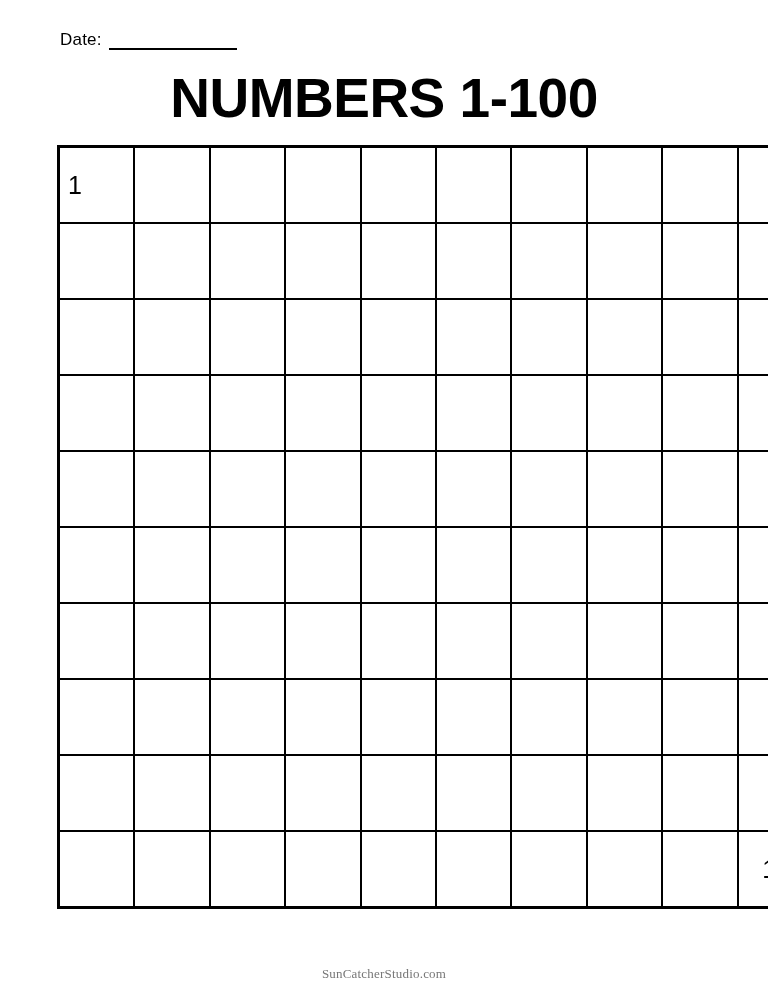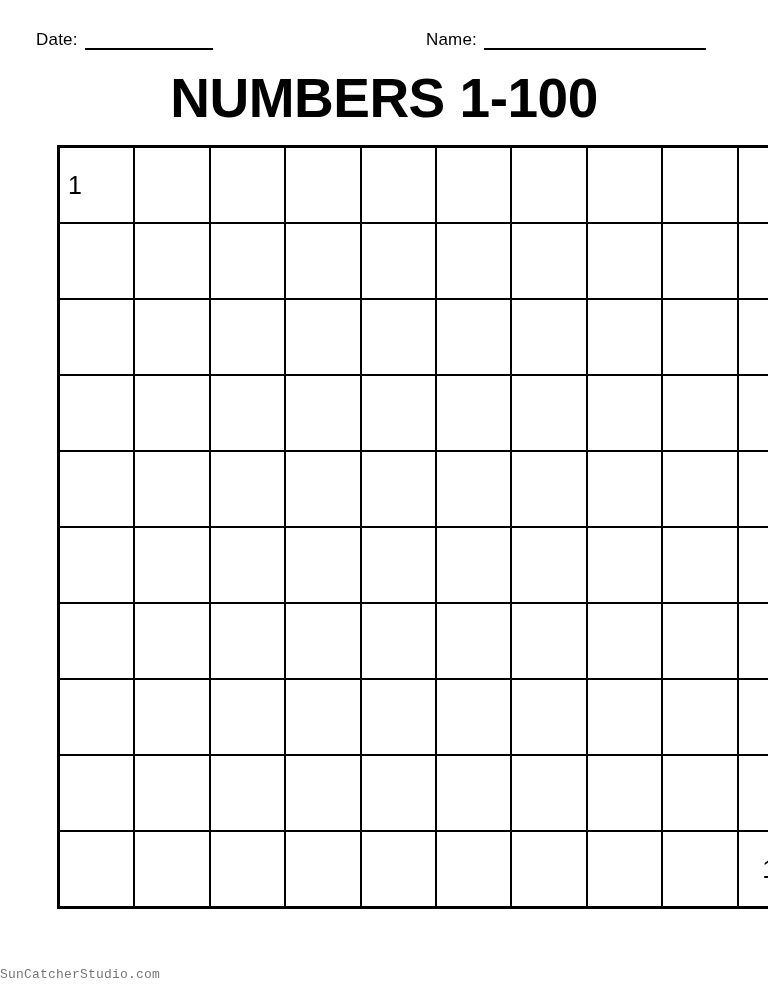--- a/index.html
+++ b/index.html
@@ -20,21 +20,21 @@
     width: 768px;
     height: 994px;
     box-sizing: border-box;
     position: relative;
   }
 
   
   .meta-row {
     display: flex;
     align-items: flex-end;
-    padding: 30px 62px 0 36px;
+    padding: 30px 62px 0 60px;
     box-sizing: border-box;
   }
   .meta-field {
     display: flex;
     align-items: flex-end;
     font-size: 17px;
     letter-spacing: 0.2px;
   }
   .meta-field .label {
     white-space: nowrap;
@@ -97,41 +97,38 @@
   table.number-grid td .cellval {
     display: inline-block;
   }
 
   
   .footer {
     position: absolute;
     left: 0;
     right: 0;
     bottom: 12px;
+    text-align: center;
     font-size: 13px;
     color: #777777;
-    font-family: Liberation Mono, monospace;
+    font-family: Liberation Serif, serif;
     letter-spacing: 0.2px;
   }
 </style>
 </head>
 <body>
 
 <div class="page">
 
   <div class="meta-row">
     <div class="meta-field meta-date">
       <span class="label">Date:</span>
       <span class="rule"></span>
     </div>
     <div class="meta-spacer"></div>
-    <div class="meta-field meta-name">
-      <span class="label">Name:</span>
-      <span class="rule"></span>
-    </div>
   </div>
 
   <div class="title-block">
     <h1 class="worksheet-title">NUMBERS 1-100</h1>
   </div>
 
   <div class="grid-wrap">
     <table class="number-grid">
       <tbody>
         <tr>

